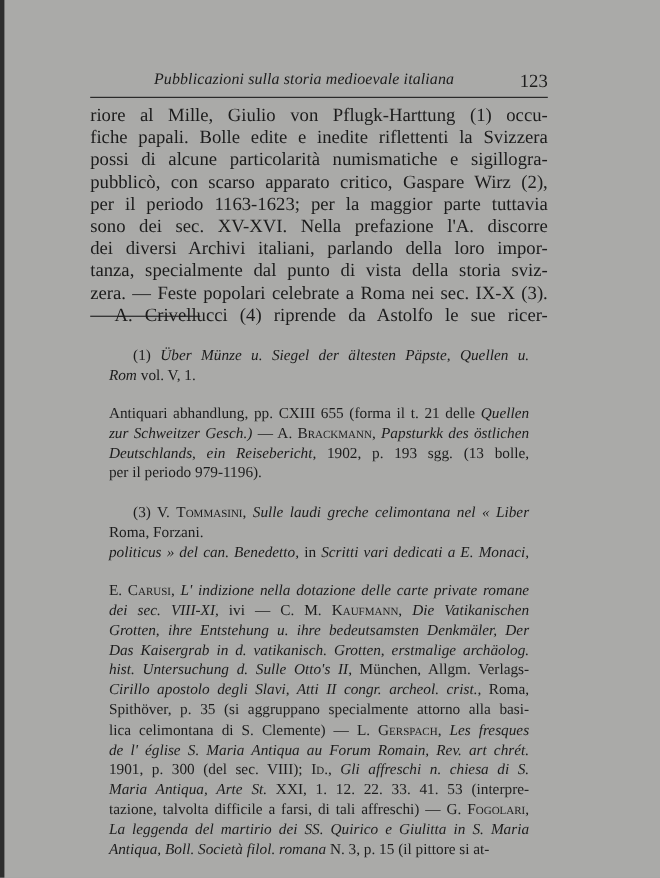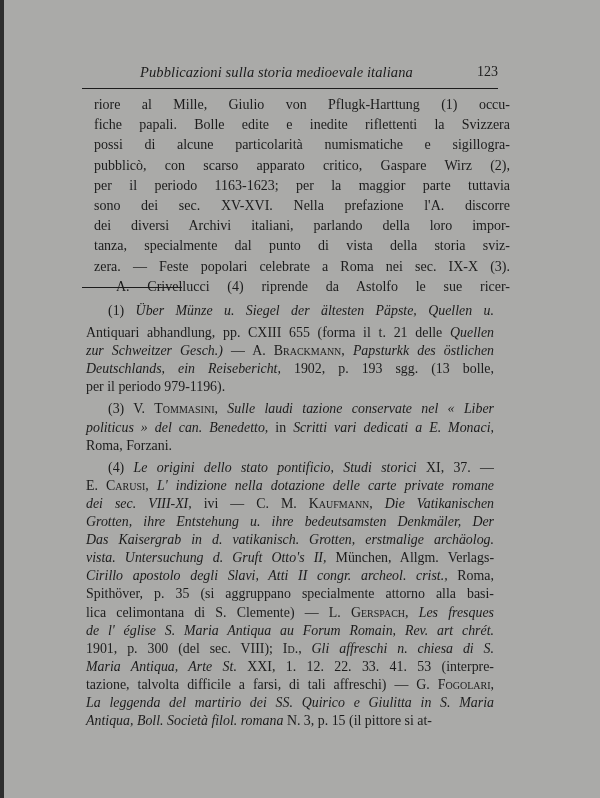--- a/index.html
+++ b/index.html
@@ -44,36 +44,36 @@
       left: 58px;
       top: 0;
       font-style: italic;
       font-size: 14.5px;
       letter-spacing: 0.1px;
     }
     .page-number {
       position: absolute;
       right: 0;
       top: 0;
-      font-size: 14px;
+      font-size: 17px;
     }
     .head-rule {
       position: absolute;
       left: 82px;
       top: 88px;
       width: 416px;
       height: 1px;
       background: #1c1c1c;
     }
     .main-text {
       position: absolute;
-      left: 94px;
+      left: 82px;
       top: 95px;
       width: 416px;
-      font-size: 14px;
+      font-size: 17px;
       line-height: 20.2px;
     }
     .main-text p {
       margin: 0;
       text-align: justify;
       text-align-last: justify;
     }
     .main-text .indent {
       text-indent: 22px;
     }
@@ -87,21 +87,21 @@
     }
     .footnotes {
       position: absolute;
       left: 82px;
       top: 298px;
       width: 416px;
       font-size: 13.9px;
       line-height: 18.1px;
     }
     .footnotes .fn {
-      margin: 4px;
+      margin: 17px;
     }
     .footnotes .line {
       display: block;
       text-align: justify;
       text-align-last: justify;
       white-space: nowrap;
     }
     .footnotes .line.end {
       text-align-last: left;
     }
@@ -134,39 +134,39 @@
     <p>tanza, specialmente dal punto di vista della storia sviz-</p>
     <p>zera. — Feste popolari celebrate a Roma nei sec. IX-X (3).</p>
     <p class="indent">A. Crivellucci (4) riprende da Astolfo le sue ricer-</p>
   </div>
 
   <div class="foot-rule"></div>
 
   <div class="footnotes" id="footnotes">
       <div class="fn">
         <span class="line first"><span>(1) </span><span class="i">Über Münze u. Siegel der ältesten Päpste, Quellen u.</span></span>
+        <span class="line end"><span class="i">Rom</span><span> vol. V, 1.</span></span>
       </div>
       <div class="fn">
         <span class="line"><span>Antiquari abhandlung, pp. CXIII 655 (forma il t. 21 delle </span><span class="i">Quellen</span></span>
         <span class="line"><span class="i">zur Schweitzer Gesch.)</span><span> — A. </span><span class="sc">Brackmann</span><span>, </span><span class="i">Papsturkk des östlichen</span></span>
         <span class="line"><span class="i">Deutschlands, ein Reisebericht,</span><span> 1902, p. 193 sgg. (13 bolle,</span></span>
         <span class="line end"><span>per il periodo 979-1196).</span></span>
       </div>
       <div class="fn">
-        <span class="line first"><span>(3) V. </span><span class="sc">Tommasini</span><span>, </span><span class="i">Sulle laudi tazione conservate nel « Liber</span></span>
+        <span class="line first"><span>(3) V. </span><span class="sc">Tommasini</span><span>, </span><span class="i">Sulle laudi greche celimontana nel « Liber</span></span>
+        <span class="line end"><span>Roma, Forzani.</span></span>
         <span class="line"><span class="i">politicus » del can. Benedetto,</span><span> in </span><span class="i">Scritti vari dedicati a E. Monaci,</span></span>
-        <span class="line end"><span>Roma, Forzani.</span></span>
       </div>
       <div class="fn">
-        <span class="line first"><span>(4) </span><span class="i">Le origini dello stato pontificio, Studi storici</span><span> XI, 37. —</span></span>
         <span class="line"><span>E. </span><span class="sc">Carusi</span><span>, </span><span class="i">L' indizione nella dotazione delle carte private romane</span></span>
         <span class="line"><span class="i">dei sec. VIII-XI,</span><span> ivi — C. M. </span><span class="sc">Kaufmann</span><span>, </span><span class="i">Die Vatikanischen</span></span>
         <span class="line"><span class="i">Grotten, ihre Entstehung u. ihre bedeutsamsten Denkmäler, Der</span></span>
         <span class="line"><span class="i">Das Kaisergrab in d. vatikanisch. Grotten, erstmalige archäolog.</span></span>
-        <span class="line"><span class="i">vista. Untersuchung d. Gruft Otto's II,</span><span> München, Allgm. Verlags-</span></span>
+        <span class="line"><span class="i">hist. Untersuchung d. Sulle Otto's II,</span><span> München, Allgm. Verlags-</span></span>
         <span class="line"><span class="i">Cirillo apostolo degli Slavi, Atti II congr. archeol. crist.,</span><span> Roma,</span></span>
         <span class="line"><span>Spithöver, p. 35 (si aggruppano specialmente attorno alla basi-</span></span>
         <span class="line"><span>lica celimontana di S. Clemente) — L. </span><span class="sc">Gerspach</span><span>, </span><span class="i">Les fresques</span></span>
         <span class="line"><span class="i">de l' église S. Maria Antiqua au Forum Romain, Rev. art chrét.</span></span>
         <span class="line"><span>1901, p. 300 (del sec. VIII); </span><span class="sc">Id.</span><span>, </span><span class="i">Gli affreschi n. chiesa di S.</span></span>
         <span class="line"><span class="i">Maria Antiqua, Arte St.</span><span> XXI, 1. 12. 22. 33. 41. 53 (interpre-</span></span>
         <span class="line"><span>tazione, talvolta difficile a farsi, di tali affreschi) — G. </span><span class="sc">Fogolari</span><span>,</span></span>
         <span class="line"><span class="i">La leggenda del martirio dei SS. Quirico e Giulitta in S. Maria</span></span>
         <span class="line end"><span class="i">Antiqua, Boll. Società filol. romana</span><span> N. 3, p. 15 (il pittore si at-</span></span>
       </div>

